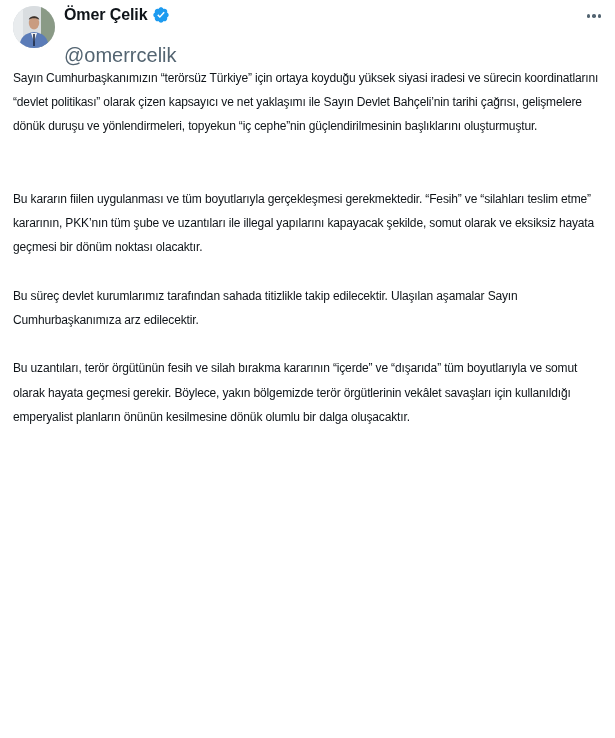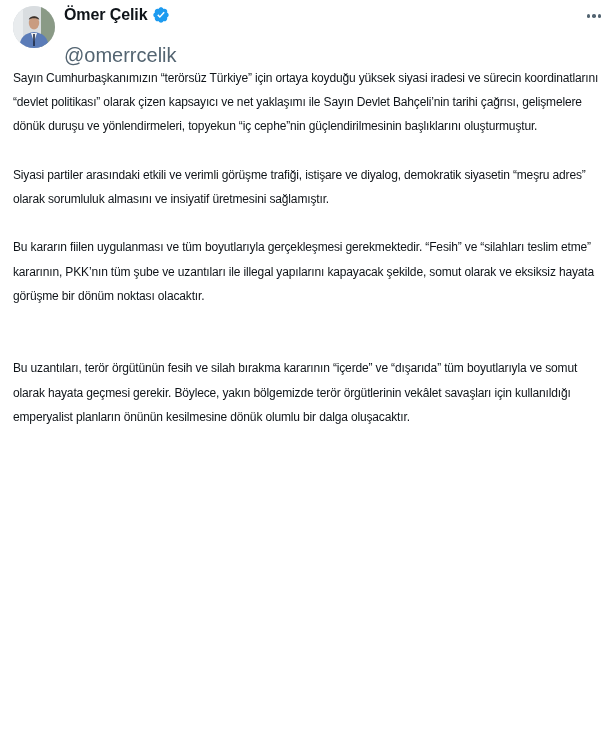--- a/index.html
+++ b/index.html
@@ -50,19 +50,19 @@
   <div class="more">
     <span></span>
     <span></span>
     <span></span>
   </div>
 </div>
 
 <div class="body">
   <p class="para">Sayın Cumhurbaşkanımızın “terörsüz Türkiye” için ortaya koyduğu yüksek siyasi iradesi ve sürecin koordinatlarını “devlet politikası” olarak çizen kapsayıcı ve net yaklaşımı ile Sayın Devlet Bahçeli’nin tarihi çağrısı, gelişmelere dönük duruşu ve yönlendirmeleri, topyekun “iç cephe”nin güçlendirilmesinin başlıklarını oluşturmuştur.</p>
   <div class="gap"></div>
-  <p class="para">Siyasi partiler arasındaki etkili ve verimli görüşme trafiği, istişare ve diyalog, demokratik siyasetin “meşru adres” olarak sorumluluk almasını ve insiyatif üretmesini sağlamıştır.</p>
   <div class="gap"></div>
-  <p class="para">Bu kararın fiilen uygulanması ve tüm boyutlarıyla gerçekleşmesi gerekmektedir. “Fesih” ve “silahları teslim etme” kararının, PKK’nın tüm şube ve uzantıları ile illegal yapılarını kapayacak şekilde, somut olarak ve eksiksiz hayata görüşme bir dönüm noktası olacaktır.</p>
+  <p class="para">Bu kararın fiilen uygulanması ve tüm boyutlarıyla gerçekleşmesi gerekmektedir. “Fesih” ve “silahları teslim etme” kararının, PKK’nın tüm şube ve uzantıları ile illegal yapılarını kapayacak şekilde, somut olarak ve eksiksiz hayata geçmesi bir dönüm noktası olacaktır.</p>
   <div class="gap"></div>
+  <p class="para">Bu süreç devlet kurumlarımız tarafından sahada titizlikle takip edilecektir. Ulaşılan aşamalar Sayın Cumhurbaşkanımıza arz edilecektir.</p>
   <div class="gap"></div>
   <p class="para">Bu uzantıları, terör  örgütünün fesih ve silah bırakma kararının “içerde” ve “dışarıda” tüm boyutlarıyla ve somut olarak hayata geçmesi gerekir. Böylece, yakın bölgemizde terör örgütlerinin  vekâlet savaşları için kullanıldığı emperyalist planların önünün kesilmesine dönük olumlu bir dalga oluşacaktır.</p>
 </div>
 
 </body></html>

